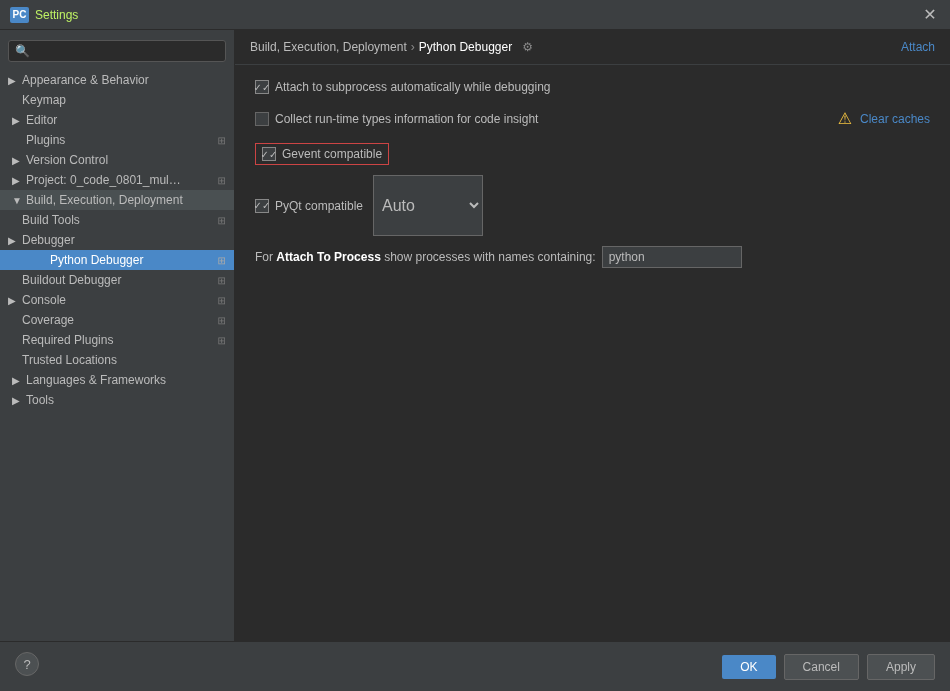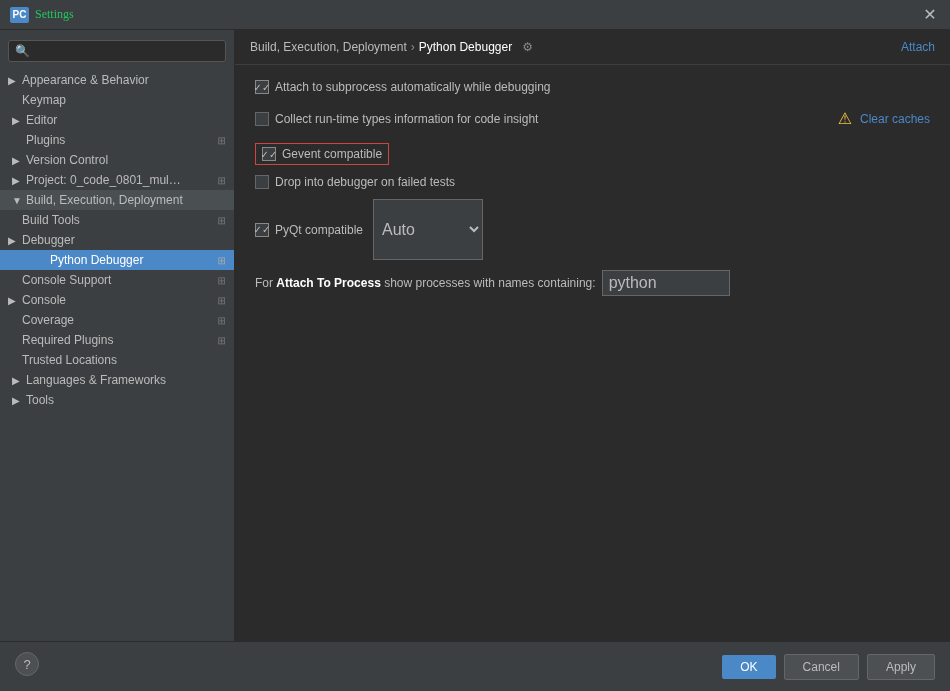--- a/index.html
+++ b/index.html
@@ -27,22 +27,21 @@
       width: 19px;
       height: 16px;
       margin-right: 6px;
       background: #4a88c7;
       border-radius: 2px;
       display: flex; align-items: center; justify-content: center;
       font-size: 10px; color: white; font-weight: bold;
     }
     .title-bar-title {
       font-size: 12px;
-      color: #22c55e;
-      font-family: Liberation Serif, serif;
+      color: #bef264;
     }
     .title-bar-close {
       position: absolute;
       right: 10px;
       cursor: pointer;
       color: #bbbbbb;
       font-size: 16px;
       width: 20px; height: 20px;
       display: flex; align-items: center; justify-content: center;
     }
@@ -221,23 +220,23 @@
 
     .process-label strong {
       color: #ffffff;
       font-weight: bold;
     }
 
     .process-input {
       background: #3c3f41;
       border: 1px solid #666;
       color: #bbbbbb;
-      font-size: 16px;
+      font-size: 12px;
       padding: 3px 6px;
-      width: 128px;
+      width: 140px;
     }
 
     .warning-row {
       display: flex;
       align-items: center;
       gap: 8px;
       margin-bottom: 15px;
       padding: 5px 0;
     }
 
@@ -393,21 +392,21 @@
     
     <div class="sidebar-item indent-2 active">
       <span class="expand-arrow"></span>
       <span>Python Debugger</span>
       <span class="external-icon" style="color:#aaa;">⊞</span>
     </div>
 
     
     <div class="sidebar-item indent-1">
       <span class="expand-arrow"></span>
-      <span>Console Support</span>
+      <span>Buildout Debugger</span>
       <span class="external-icon">⊞</span>
     </div>
 
     
     <div class="sidebar-item indent-1">
       <span class="expand-arrow">▶</span>
       <span>Console</span>
       <span class="external-icon">⊞</span>
     </div>
 
@@ -479,26 +478,20 @@
         </div>
       </div>
 
       <div style="margin-bottom:10px;">
         <label class="checkbox-label" style="border: 1px solid #cc4444; padding: 3px 6px; display:inline-flex; align-items:center; gap:6px;">
           <div class="custom-checkbox checked">✓</div>
           <span>Gevent compatible</span>
         </label>
       </div>
 
-      <div class="form-row">
-        <label class="checkbox-label">
-          <div class="custom-checkbox"></div>
-          <span>Drop into debugger on failed tests</span>
-        </label>
-      </div>
 
       <div class="pyqt-row">
         <label class="checkbox-label">
           <div class="custom-checkbox checked">✓</div>
           <span>PyQt compatible</span>
         </label>
         <select class="select-dropdown">
           <option>Auto</option>
           <option>PyQt4</option>
           <option>PyQt5</option>

